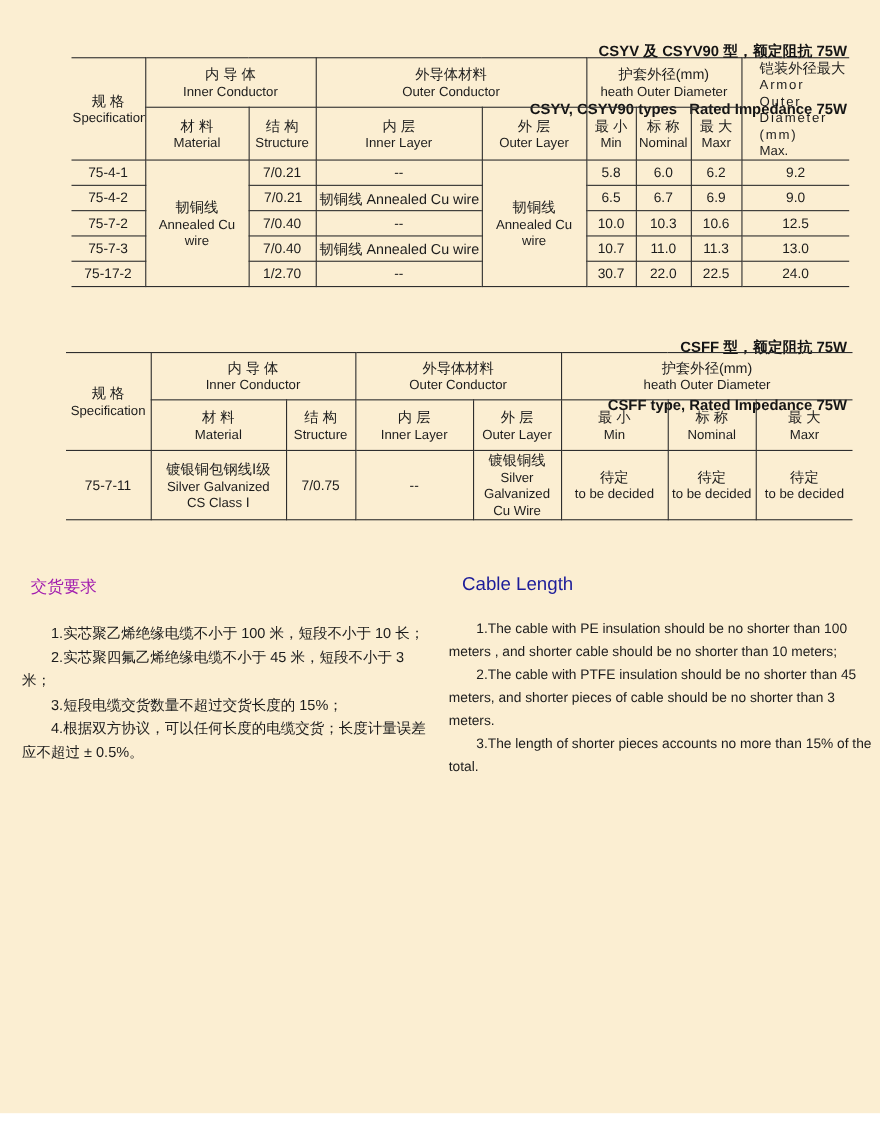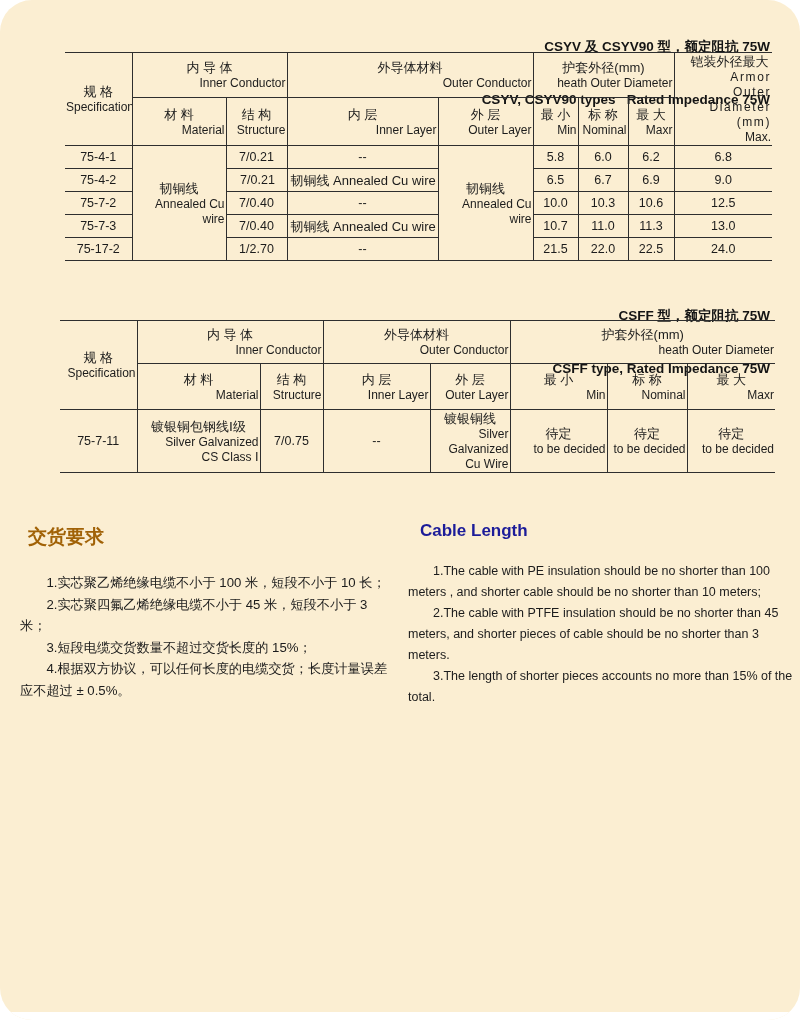--- a/index.html
+++ b/index.html
@@ -4,21 +4,20 @@
 <style>
   html, body { margin: 0; padding: 0; }
   .page {
     position: relative;
     width: 800px;
     height: 1020px;
     background: #fbeed2;
     font-family: "Liberation Sans", "DejaVu Sans", sans-serif;
     color: #1c1c1c;
     overflow: hidden;
-    border-radius: 32px;
   }
   .head-right {
     position: absolute;
     right: 30px;
     text-align: right;
     font-weight: bold;
     font-size: 13.5px;
     line-height: 17.5px;
     color: #141414;
     white-space: pre;
@@ -38,31 +37,31 @@
   }
   .col-first { border-left: none; margin-left: 28px; }
   .col-last  { border-right: none; }
   .t1 tr.hr1 td { height: 40px; }
   .t1 tr.hr2 td { height: 42px; }
   .t1 tr.br  td { height: 22px; }
   .t2 tr.hr1 td { height: 42px; }
   .t2 tr.hr2 td { height: 45px; }
   .t2 tr.br  td { height: 55px; }
   .cn  { font-size: 13px;   line-height: 17px; }
-  .en  { font-size: 12px;   line-height: 15px; text-align: right; }
+  .en  { font-size: 12px;   line-height: 15px; }
   .num { font-size: 12.5px; line-height: 15px; }
   .cell-left { text-align: left; padding-left: 3px; }
   .armor-hd { text-align: left; padding-left: 16px; }
   .lsp { letter-spacing: 1.6px; }
 
   .sec-cn { position: absolute; left: 20px; top: 524px; width: 372px; }
-  .sec-cn .sec-title { margin: 0 0 0 8px; font-size: 19px; font-weight: bold; color: #a16207; }
+  .sec-cn .sec-title { margin: 0 0 0 8px; font-size: 15px; font-weight: normal; color: #a21caf; }
   .sec-cn .sec-body { margin-top: 22px; font-size: 13.2px; line-height: 21.5px; }
   .sec-en { position: absolute; left: 408px; top: 521px; width: 386px; }
-  .sec-en .sec-title { margin: 0 0 0 12px; font-size: 17px; font-weight: bold; color: #1c1c99; }
+  .sec-en .sec-title { margin: 0 0 0 12px; font-size: 17px; font-weight: normal; color: #1c1c99; }
   .sec-en .sec-body { margin-top: 20px; font-size: 12.5px; line-height: 21px; }
   .sec-body p { margin: 0; text-indent: 2em; }
 
   .footer-strip { position: absolute; left: 0; bottom: 0; width: 100%; height: 8px; background: #ffffff; }
 </style>
 </head>
 <body>
 
 <div class="page">
 
@@ -146,21 +145,21 @@
       </td>
       <td class="num">7/0.21</td>
       <td class="num">--</td>
       <td rowspan="5">
         <div class="cn">韧铜线</div>
         <div class="en">Annealed Cu wire</div>
       </td>
       <td class="num">5.8</td>
       <td class="num">6.0</td>
       <td class="num">6.2</td>
-      <td class="col-last num">6.8</td>
+      <td class="col-last num">9.2</td>
     </tr>
     <tr class="br">
       <td class="col-first num">75-4-2</td>
       <td class="cn cell-left">
             <span class="num" style="display:block;text-align:center">7/0.21</span>
           </td>
       <td class="cn cell-left">韧铜线 Annealed Cu wire</td>
       <td class="num">6.5</td>
       <td class="num">6.7</td>
       <td class="num">6.9</td>
@@ -181,21 +180,21 @@
       <td class="cn cell-left">韧铜线 Annealed Cu wire</td>
       <td class="num">10.7</td>
       <td class="num">11.0</td>
       <td class="num">11.3</td>
       <td class="col-last num">13.0</td>
     </tr>
     <tr class="br">
       <td class="col-first num">75-17-2</td>
       <td class="num">1/2.70</td>
       <td class="num">--</td>
-      <td class="num">21.5</td>
+      <td class="num">30.7</td>
       <td class="num">22.0</td>
       <td class="num">22.5</td>
       <td class="col-last num">24.0</td>
     </tr>
   </tbody>
     </table>
 
   <div class="head-right hr-csff">
     <div>CSFF 型，额定阻抗 75W</div>
     <div>CSFF type, Rated Impedance 75W</div>

